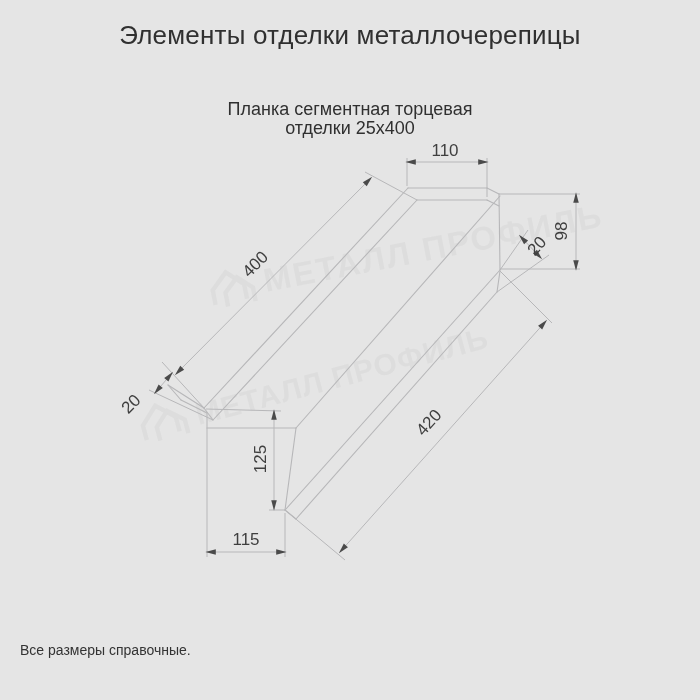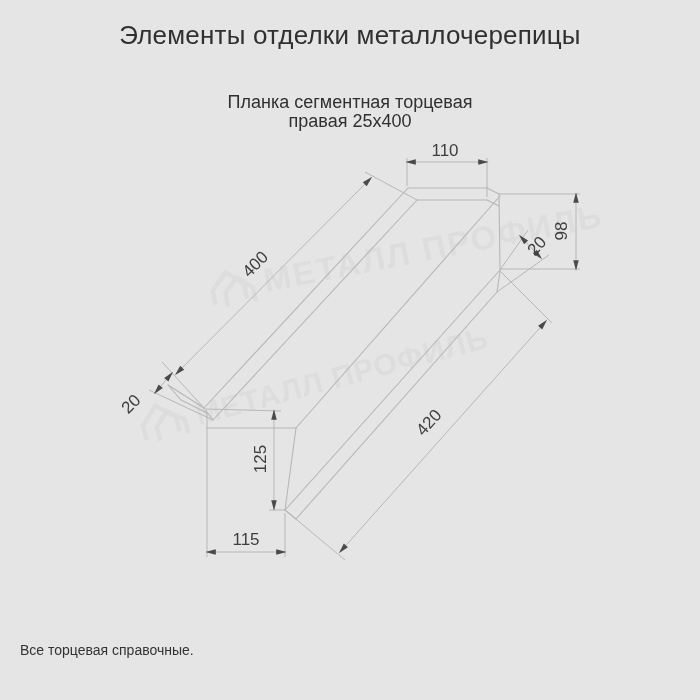--- a/index.html
+++ b/index.html
@@ -1,35 +1,35 @@
 <!DOCTYPE html>
 <html><head>
 <meta charset="utf-8">
 <style>
   html,body{margin:0;padding:0;background:#ffffff;}
   #page{position:relative;width:700px;height:700px;background:#e5e5e5;overflow:hidden;
         font-family:"Liberation Sans", sans-serif;}
   .page-title{position:absolute;left:0;right:0;top:20px;text-align:center;
               font-size:26px;letter-spacing:.2px;color:#303030;}
-  .product-name{position:absolute;left:0;right:0;top:93px;text-align:center;
+  .product-name{position:absolute;left:0;right:0;top:100px;text-align:center;
                 font-size:18px;line-height:19px;color:#303030;}
   .footer-notes{position:absolute;left:20px;top:641px;font-size:14px;line-height:18.5px;color:#333333;}
   svg text.dim{font-family:"Liberation Sans", sans-serif;font-size:17px;fill:#3f3f3f;}
   svg .wm-text{font-family:"Liberation Sans", sans-serif;font-weight:bold;fill:#dcdcdc;}
 </style>
 </head>
 <body>
 
 <div id="page">
 
   <div class="page-title">Элементы отделки металлочерепицы</div>
 
   <div class="product-name">
     <div>Планка сегментная торцевая</div>
-    <div>правая 25x400</div>
+    <div>отделки 25x400</div>
   </div>
 
   <svg width="700" height="700" viewBox="0 0 700 700" style="position:absolute;left:0;top:0;">
     <defs>
       <marker id="arr" viewBox="0 0 10 6" refX="8.5" refY="3" markerWidth="11" markerHeight="7" orient="auto-start-reverse">
         <path d="M0.5,0.5 L10,3 L0.5,5.5 Z" fill="#4a4a4a"></path>
       </marker>
       <filter id="soft" x="-10%" y="-10%" width="120%" height="120%">
         <feGaussianBlur stdDeviation="0.7"></feGaussianBlur>
       </filter>
@@ -132,16 +132,16 @@
         <path d="M207,413 L207,557"></path>
         <path d="M285,513 L285,557"></path>
         <path d="M207,552 L285,552" marker-start="url(#arr)" marker-end="url(#arr)"></path>
         <text class="dim" x="246" y="545" text-anchor="middle" stroke="none">115</text>
       </g>
 
     </g>
   </svg>
 
   <div class="footer-notes">
-    <div>Все торцевая справочные.</div>
+    <div>Все размеры справочные.</div>
   </div>
 
 </div>
 
 </body></html>

